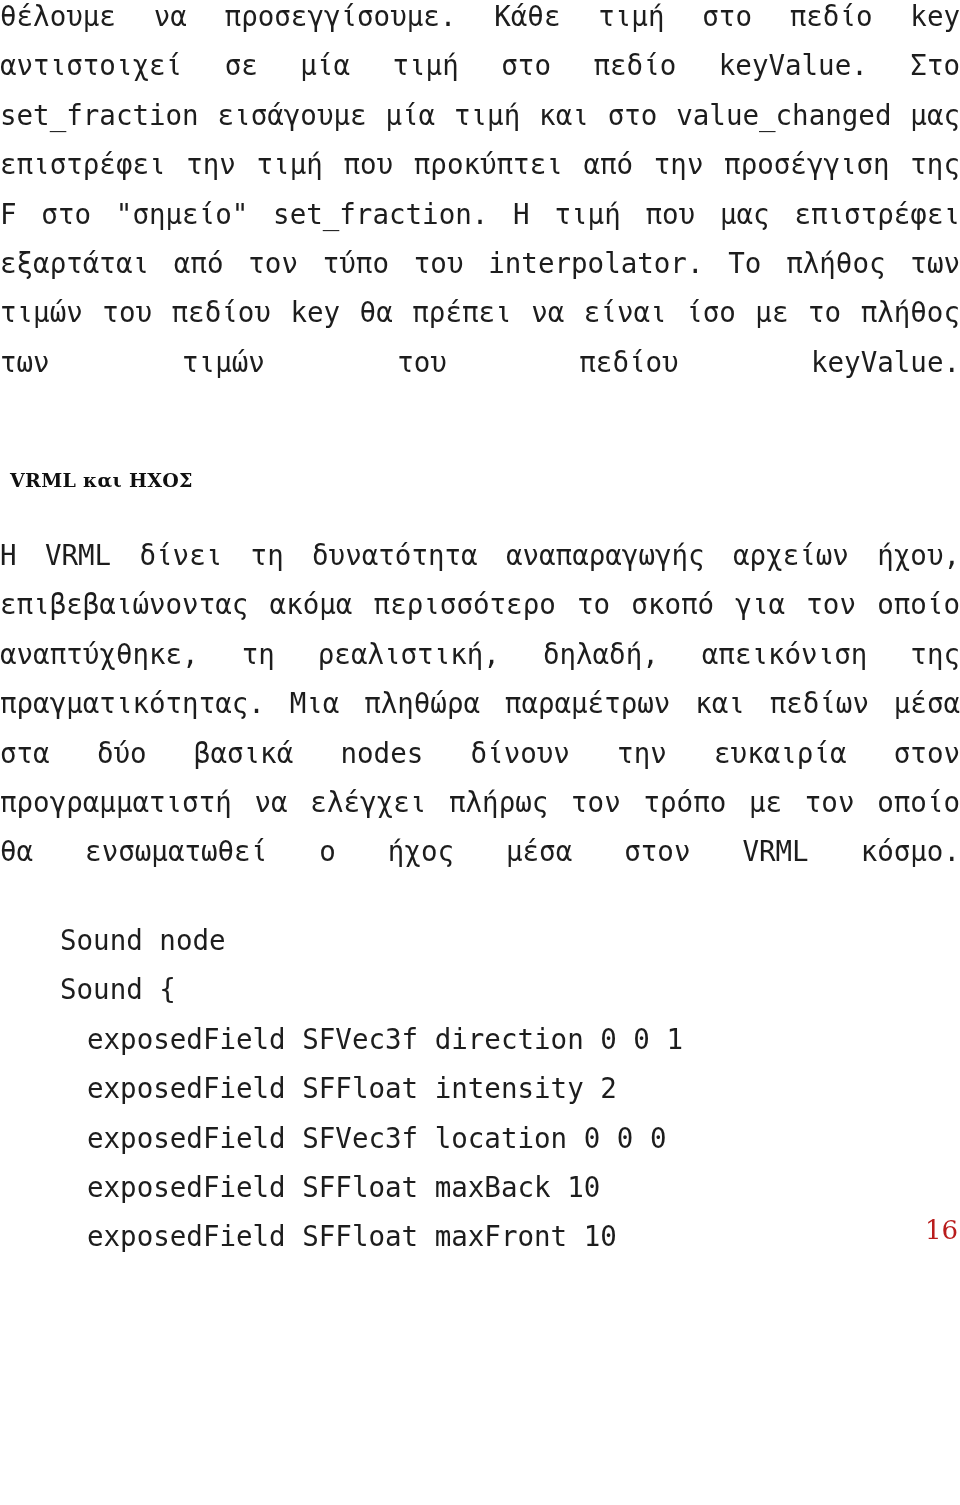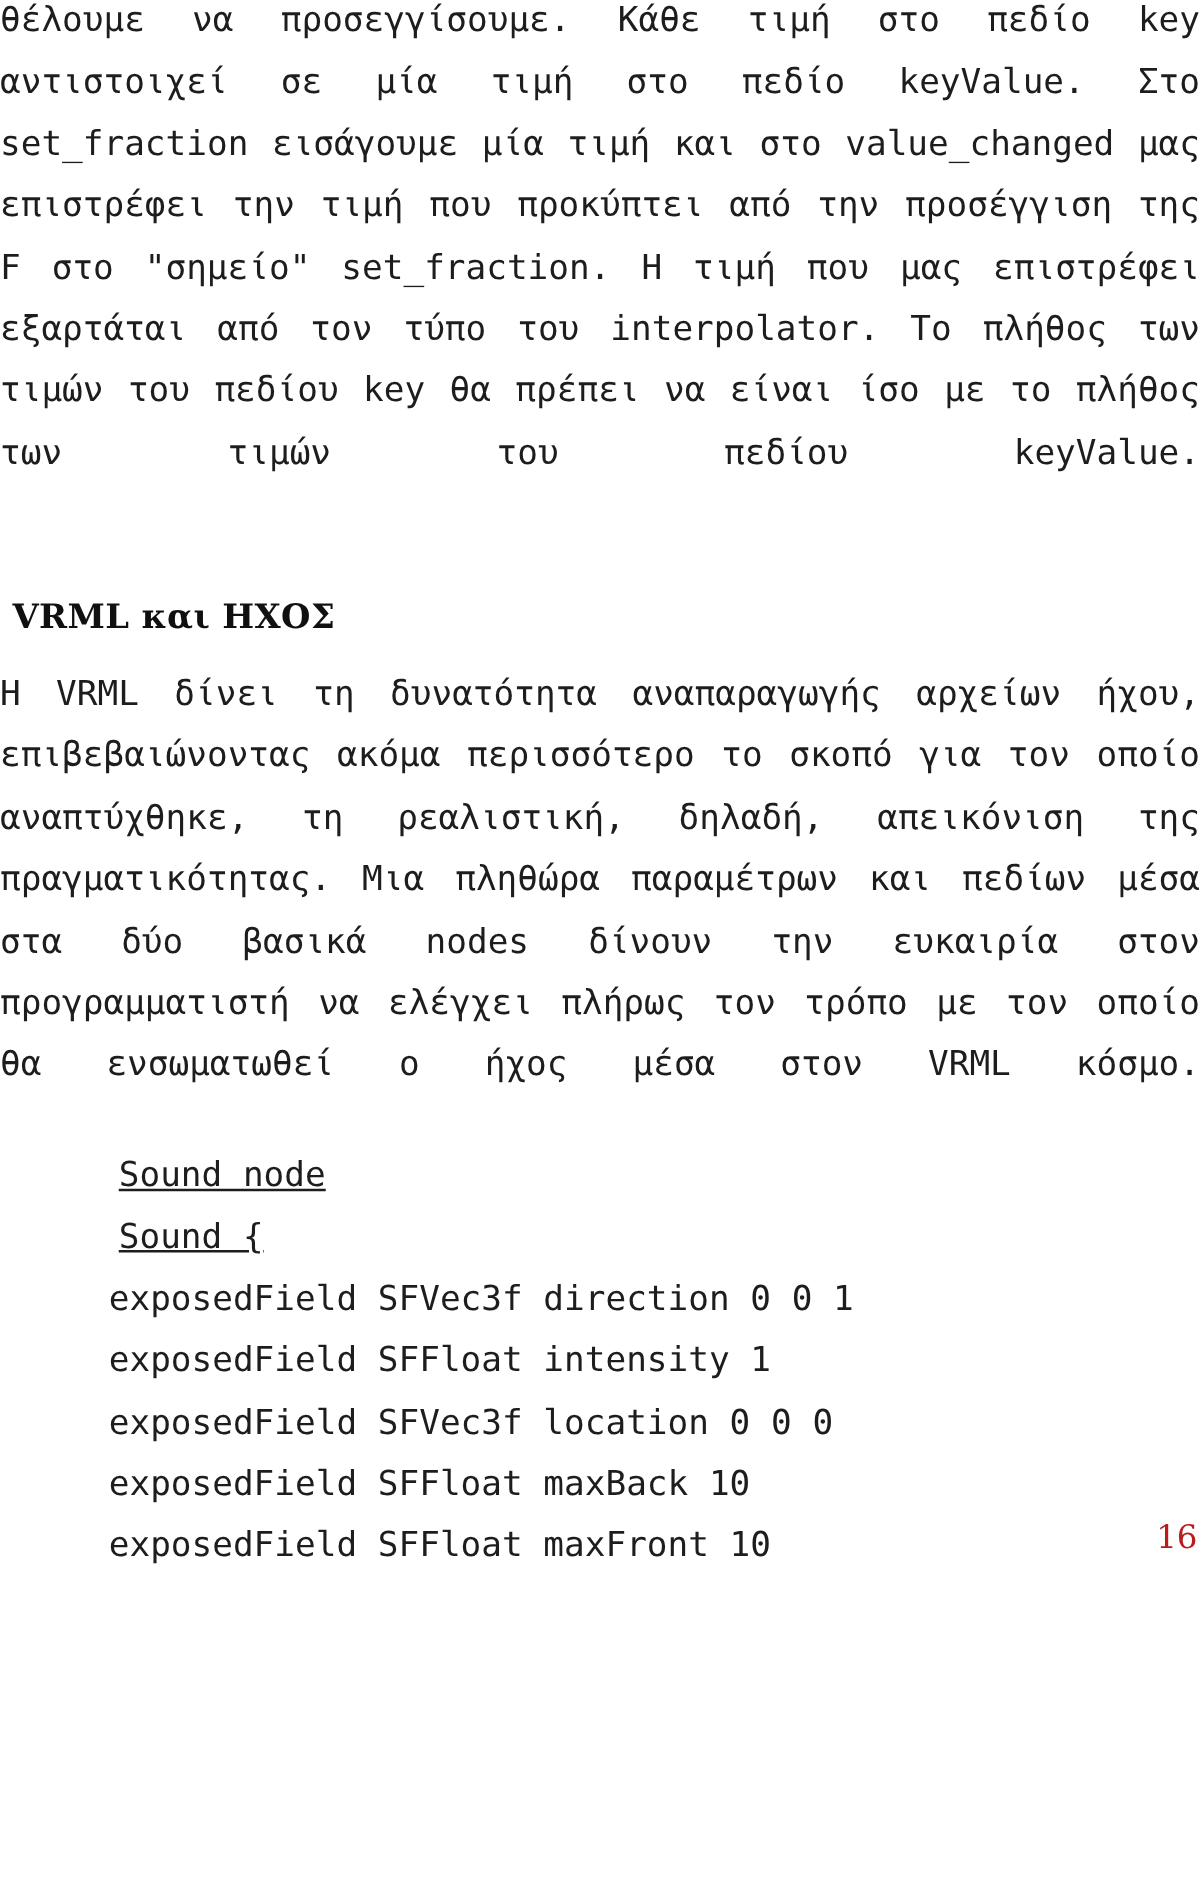--- a/index.html
+++ b/index.html
@@ -48,24 +48,24 @@
   }
   
   #block-sound-intro {
     top: 531px;
   }
 
   
   .heading {
     position: absolute;
     left: 10px;
-    top: 476px;
+    top: 462px;
     font-family: "DejaVu Serif", "Liberation Serif", serif;
     font-weight: 700;
-    font-size: 27px;
+    font-size: 19px;
     line-height: 36px;
     letter-spacing: 0.3px;
     color: #101010;
     white-space: nowrap;
   }
 
   
   #code-listing {
     position: absolute;
     left: 0;
@@ -73,21 +73,21 @@
     width: 960px;
   }
   .code-line {
     font-family: "DejaVu Sans Mono", "Liberation Mono", monospace;
     font-size: 27.5px;
     line-height: 49.4px;
     color: #1d1d1d;
     white-space: pre;
     text-align: left;
   }
-  .code-line.indent-1 { padding-left: 95px; text-decoration: underline; }
+  .code-line.indent-1 { padding-left: 60px; }
   .code-line.indent-2 { padding-left: 87px; }
 
   
   #page-number {
     position: absolute;
     right: 2px;
     bottom: 8px;
     font-family: "DejaVu Serif", "Liberation Serif", serif;
     font-size: 26px;
     line-height: 30px;
@@ -106,21 +106,21 @@
   <div class="heading">VRML και ΗΧΟΣ</div>
 
   <div class="para-block" id="block-sound-intro">
     <p class="para justify-all">Η VRML δίνει τη δυνατότητα αναπαραγωγής αρχείων ήχου, επιβεβαιώνοντας ακόμα περισσότερο το σκοπό για τον οποίο αναπτύχθηκε, τη ρεαλιστική, δηλαδή, απεικόνιση της πραγματικότητας. Μια πληθώρα παραμέτρων και πεδίων μέσα στα δύο βασικά nodes δίνουν την ευκαιρία στον προγραμματιστή να ελέγχει πλήρως τον τρόπο με τον οποίο θα ενσωματωθεί ο ήχος μέσα στον VRML κόσμο.</p>
   </div>
 
   <div id="code-listing">
       <div class="code-line indent-1">Sound node</div>
       <div class="code-line indent-1">Sound {</div>
       <div class="code-line indent-2">exposedField SFVec3f direction 0 0 1</div>
-      <div class="code-line indent-2">exposedField SFFloat intensity 1</div>
+      <div class="code-line indent-2">exposedField SFFloat intensity 2</div>
       <div class="code-line indent-2">exposedField SFVec3f location 0 0 0</div>
       <div class="code-line indent-2">exposedField SFFloat maxBack 10</div>
       <div class="code-line indent-2">exposedField SFFloat maxFront 10</div>
       <div class="code-line indent-2">exposedField SFFloat minBack 1</div>
     </div>
 
   <div id="page-number">16</div>
 
 </div>
 

